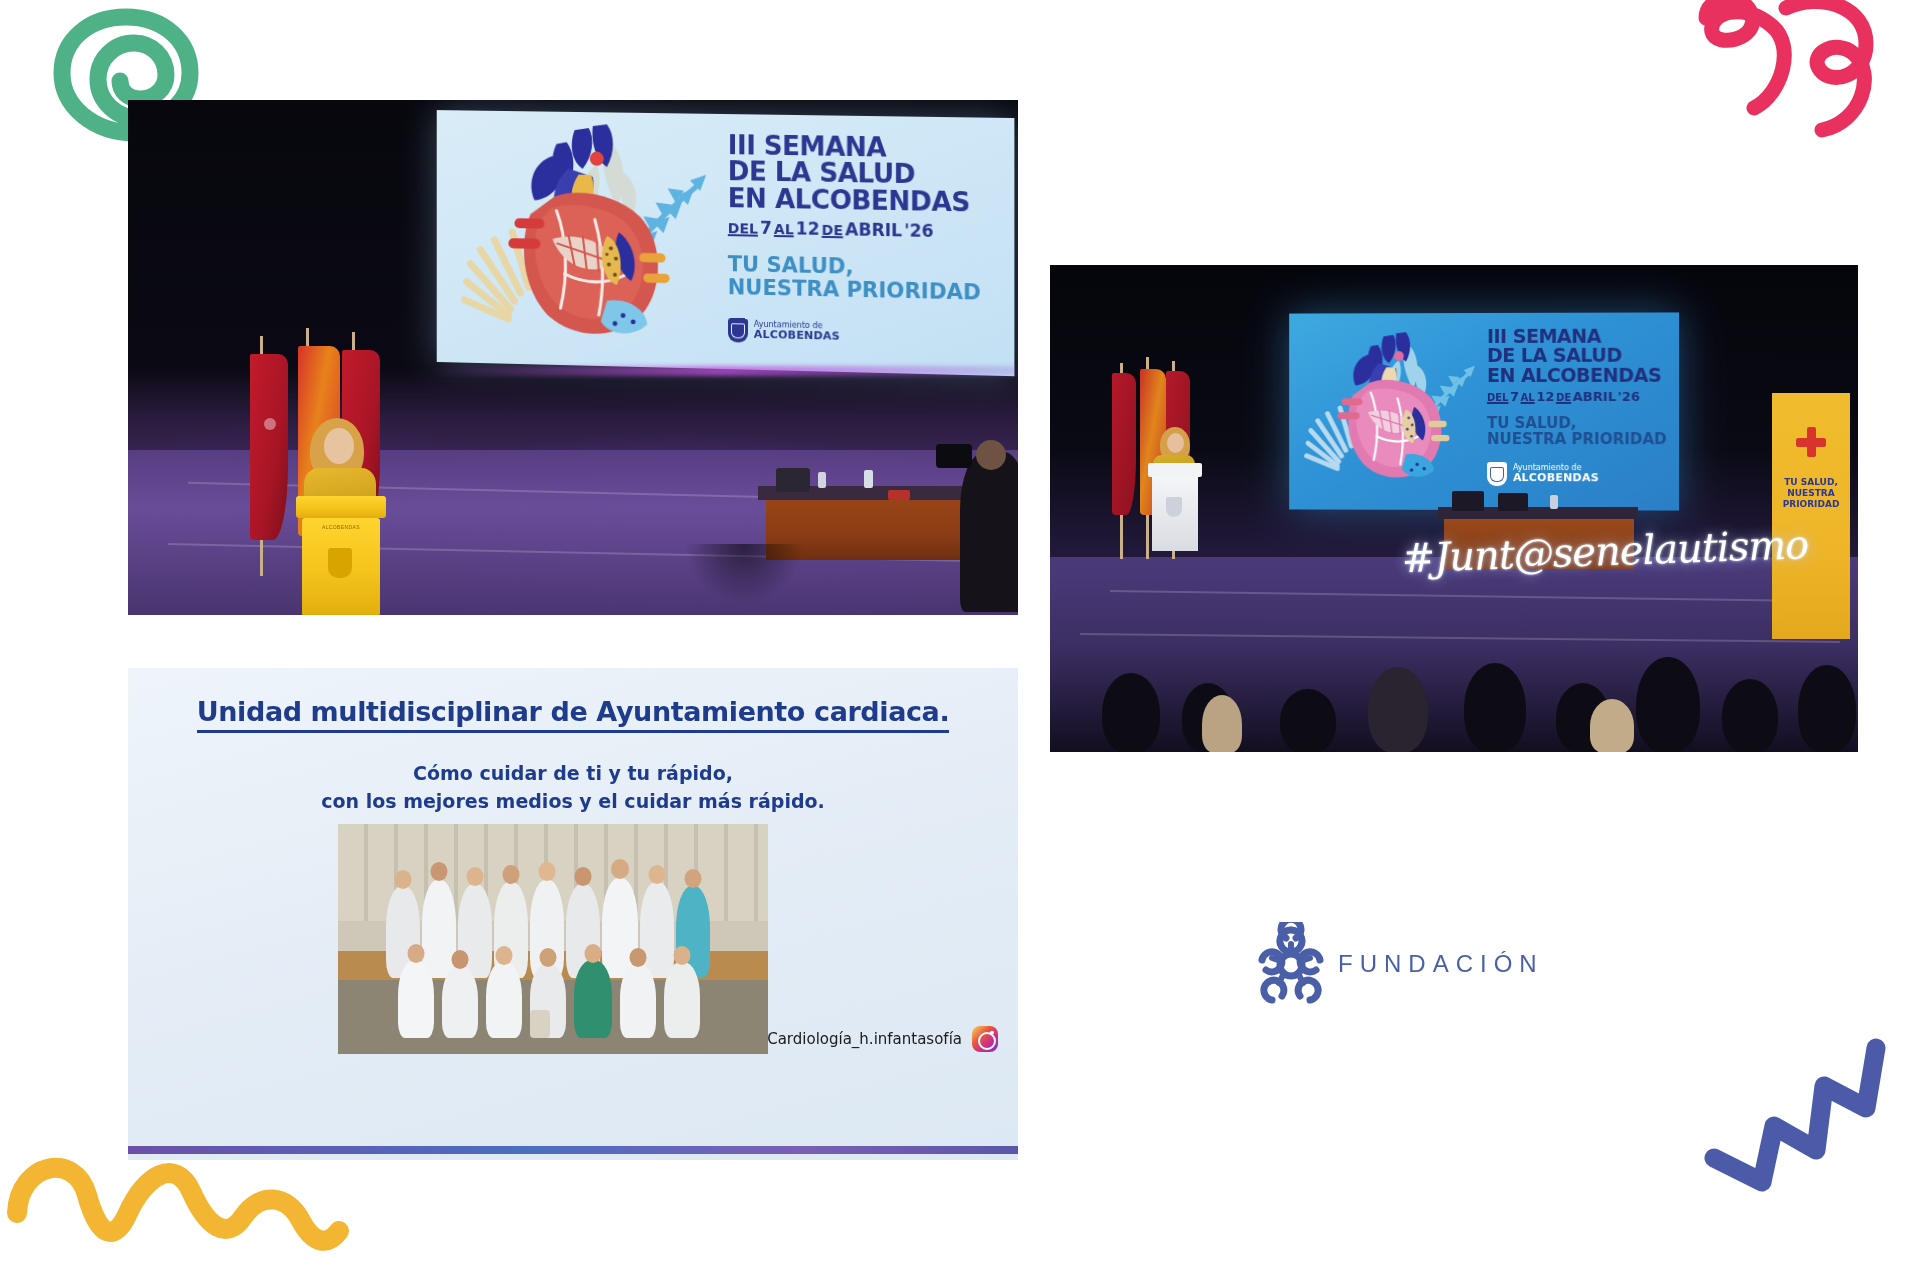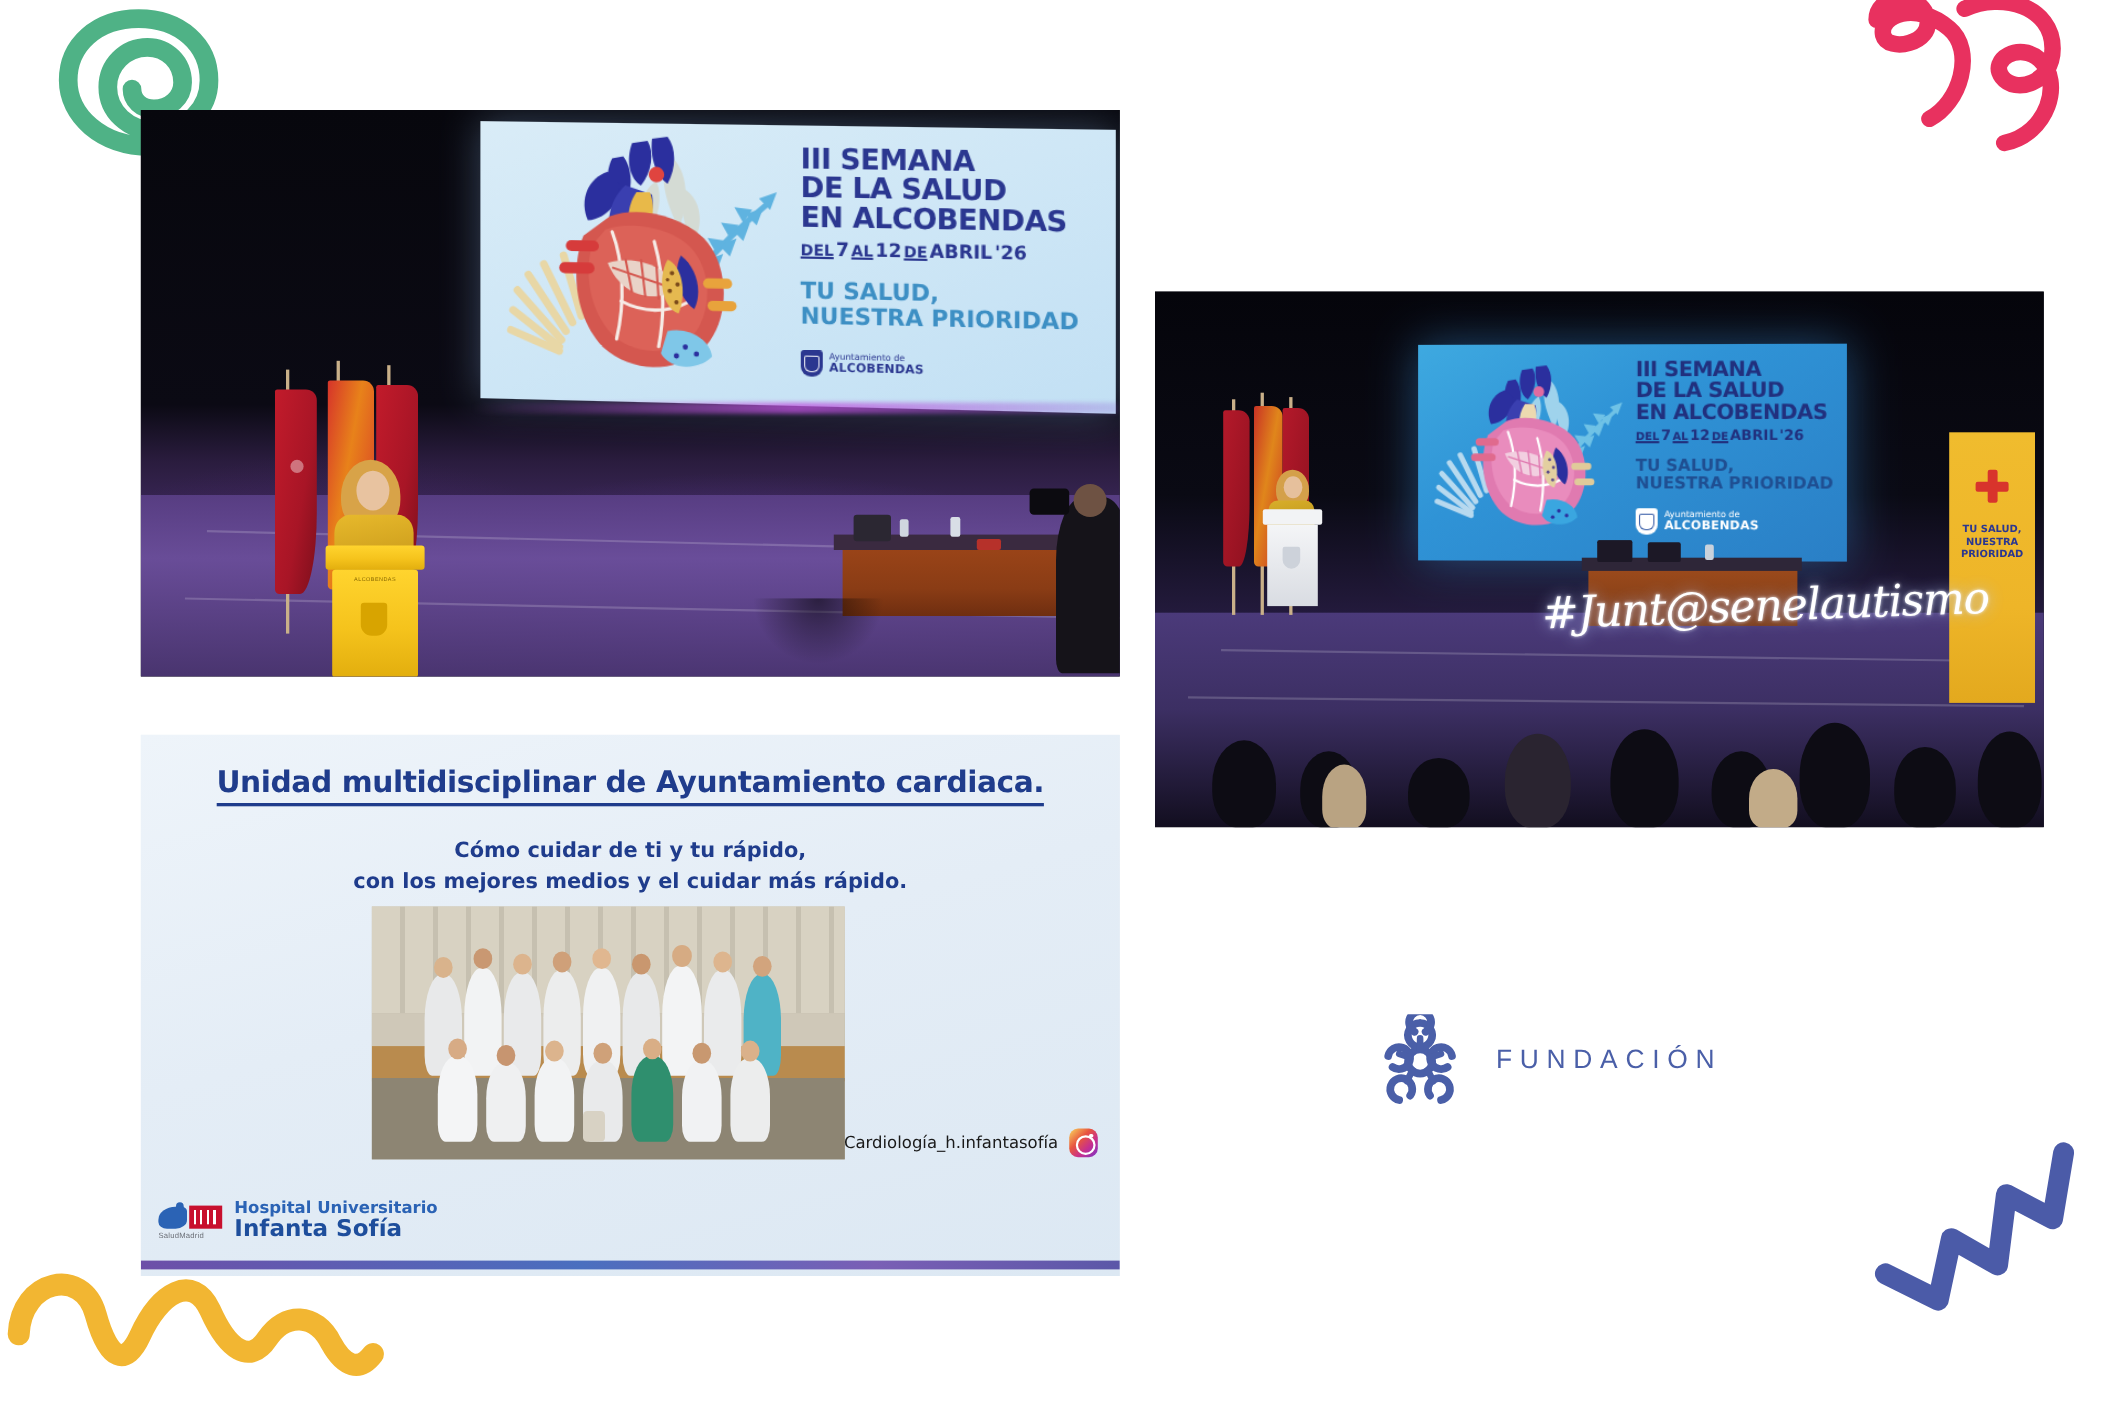--- a/index.html
+++ b/index.html
@@ -242,21 +242,21 @@
   .hosp-mark .sm{
     position:absolute; left:0; bottom:0; font-size:7px; color:#6b6f77; letter-spacing:.2px;
   }
   .hosp-txt{ line-height:1.12; }
   .hosp-txt .h1{ font-family:"DejaVu Sans", sans-serif; font-size:15px; color:#2b63b5; font-weight:bold; }
   .hosp-txt .h2{ font-family:"DejaVu Sans", sans-serif; font-size:21px; color:#1e4e9c; font-weight:bold; }
 
   
   #conectea-logo{
     position:absolute; left:1248px; top:905px; width:430px; height:120px;
-    display:flex; align-items:center; gap:22px;
+    display:flex; align-items:center; 
   }
   .ct-mark{ position:relative; width:86px; height:86px; flex:none; }
   .ct-words{ display:flex; flex-direction:column; }
   .ct-fund{
     font-family:"Liberation Sans", sans-serif; font-size:24px; letter-spacing:7px;
     color:#4a5fa8; margin-left:4px; margin-bottom:2px;
   }
   .ct-name{
     font-family:"DejaVu Sans", sans-serif; font-weight:bold; font-size:57px;
     letter-spacing:-1px; color:#4a5fa8; line-height:1;
@@ -716,32 +716,20 @@
     </div>
 
     <div class="slide-insta-row">
       <span class="slide-credit">Cardiología_h.infantasofía</span>
       <span class="insta-icon"></span>
     </div>
 
     <div class="slide-presenter">
     </div>
 
-    <div class="hosp-logo">
-      <div class="hosp-mark">
-        <span class="dot"></span>
-        <span class="blue"></span>
-        <span class="red"></span>
-        <span class="sm">SaludMadrid</span>
-      </div>
-      <div class="hosp-txt">
-        <div class="h1">Hospital Universitario</div>
-        <div class="h2">Infanta Sofía</div>
-      </div>
-    </div>
 
     <div class="slide-footer-bar"></div>
   </div>
 </div>
 
 <div id="conectea-logo">
   <div class="ct-mark">
     <svg viewBox="0 0 86 86" width="86" height="86" aria-hidden="true">
       <g fill="none" stroke="#4a5fa8" stroke-width="7" stroke-linecap="round">
         <circle cx="43" cy="43" r="11"></circle>

